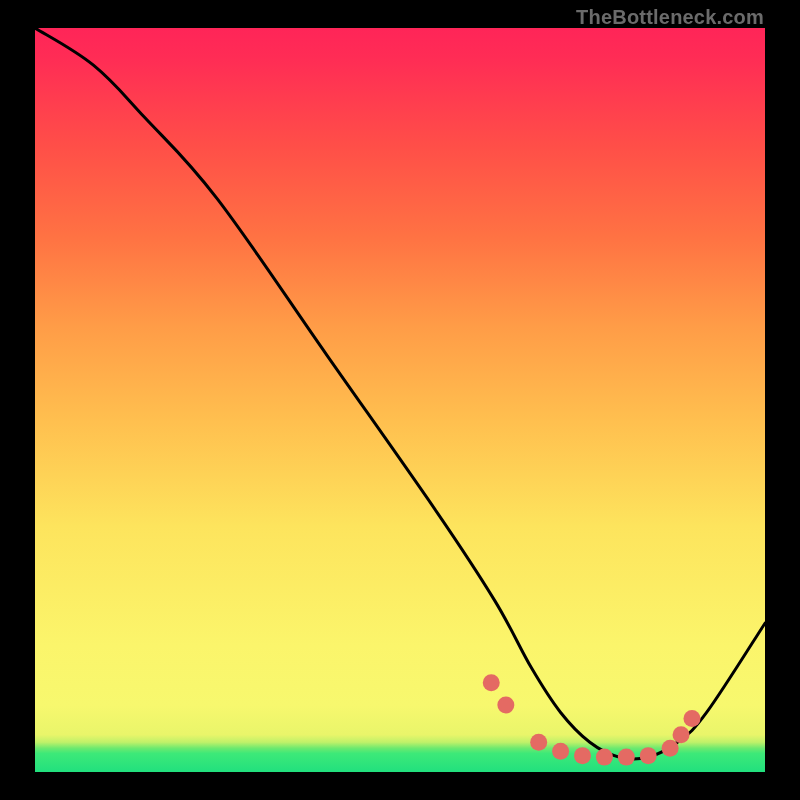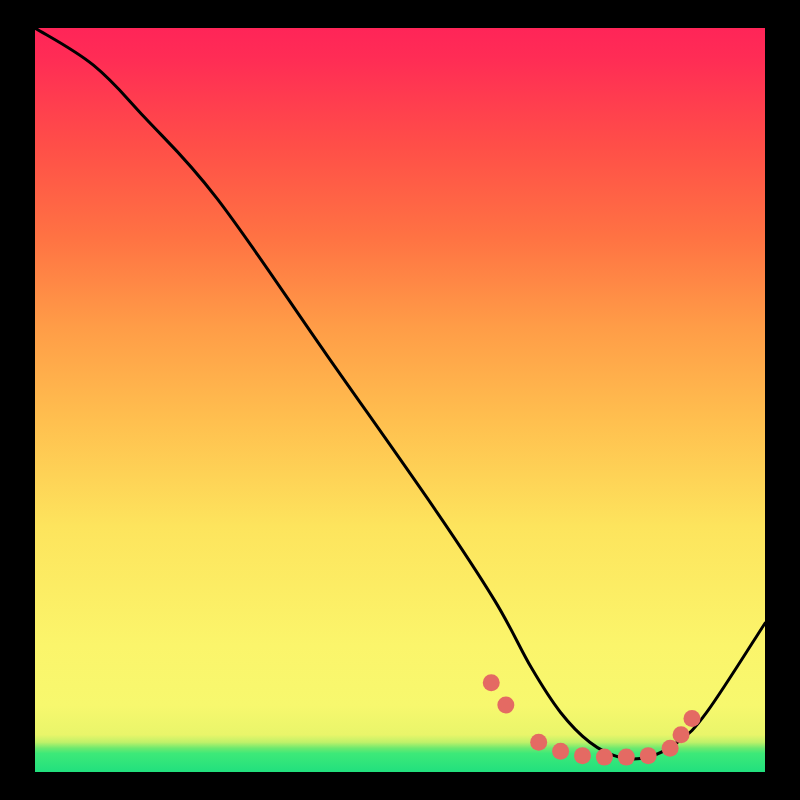--- a/index.html
+++ b/index.html
@@ -79,13 +79,14 @@
           <circle cx="547.5" cy="727.632" r="8.5" fill="#e46a63"></circle>
           <circle cx="569.4" cy="729.12" r="8.5" fill="#e46a63"></circle>
           <circle cx="591.3000000000001" cy="729.12" r="8.5" fill="#e46a63"></circle>
           <circle cx="613.1999999999999" cy="727.632" r="8.5" fill="#e46a63"></circle>
           <circle cx="635.1" cy="720.192" r="8.5" fill="#e46a63"></circle>
           <circle cx="646.05" cy="706.8" r="8.5" fill="#e46a63"></circle>
           <circle cx="657" cy="690.432" r="8.5" fill="#e46a63"></circle>
         </g>
     </svg>
   </div>
+  <div class="watermark">TheBottleneck.com</div>
 </div>
 
 </body></html>

